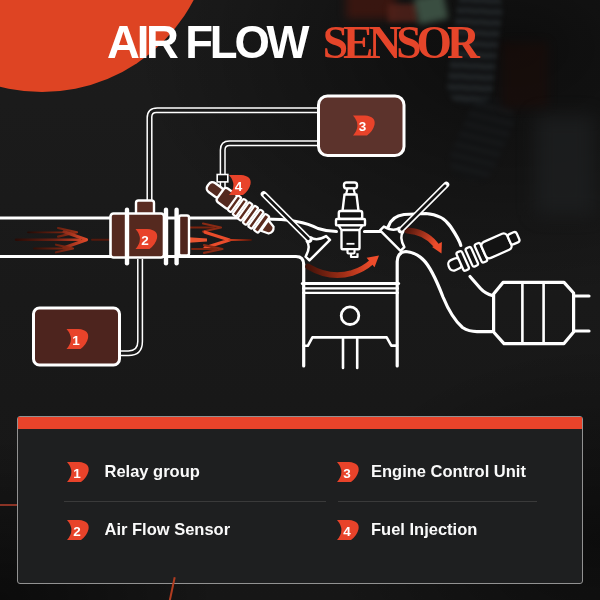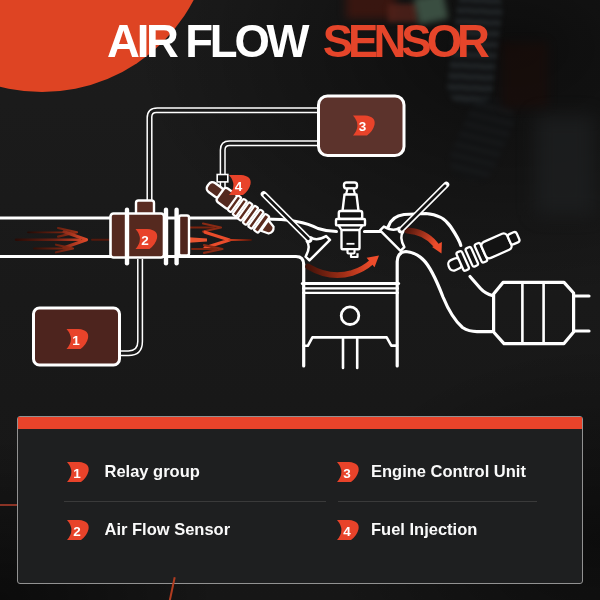--- a/index.html
+++ b/index.html
@@ -25,21 +25,21 @@
   #red1{left:346px;top:-9px;width:50px;height:28px;opacity:.75;background:#45170f;filter:blur(4px);}
   #red3{left:388px;top:4px;width:30px;height:18px;opacity:.8;background:#54221a;filter:blur(2.5px);}
   #red2{left:502px;top:42px;width:46px;height:66px;opacity:.45;background:#200c07;filter:blur(5px);}
   #gray1{left:535px;top:115px;width:60px;height:100px;background:#1d1f20;filter:blur(9px);opacity:.8;}
   
   #corner{left:-129px;top:-250px;width:342px;height:342px;border-radius:50%;
      background:#de4423;}
   
   #title{left:107px;top:16px;font-weight:bold;font-size:45.5px;letter-spacing:-3.2px;
      color:#ffffff;white-space:nowrap;}
-  #title .sen{color:#e5452a;letter-spacing:-5px;margin-left:7px;}
+  #title .sen{color:#e5452a;letter-spacing:-5px;margin-left:7px;font-family:Liberation Serif, serif;}
   
   #panel{left:16.5px;top:416px;width:566.5px;height:167.5px;background:#1e1f20;
      border:1.4px solid #929292;border-radius:3px;box-sizing:border-box;}
   #panel .bar{position:absolute;left:0;top:0;width:100%;height:12px;background:#e8432a;}
   #panel .sep{position:absolute;height:1px;background:#3a3a3a;top:84px;}
   
   #dl1{left:0;top:504px;width:17px;height:1.6px;background:#8a3325;}
   #dl2{left:171px;top:577px;width:1.8px;height:26px;background:#b03c20;transform:rotate(12deg);}
 </style>
 </head>

